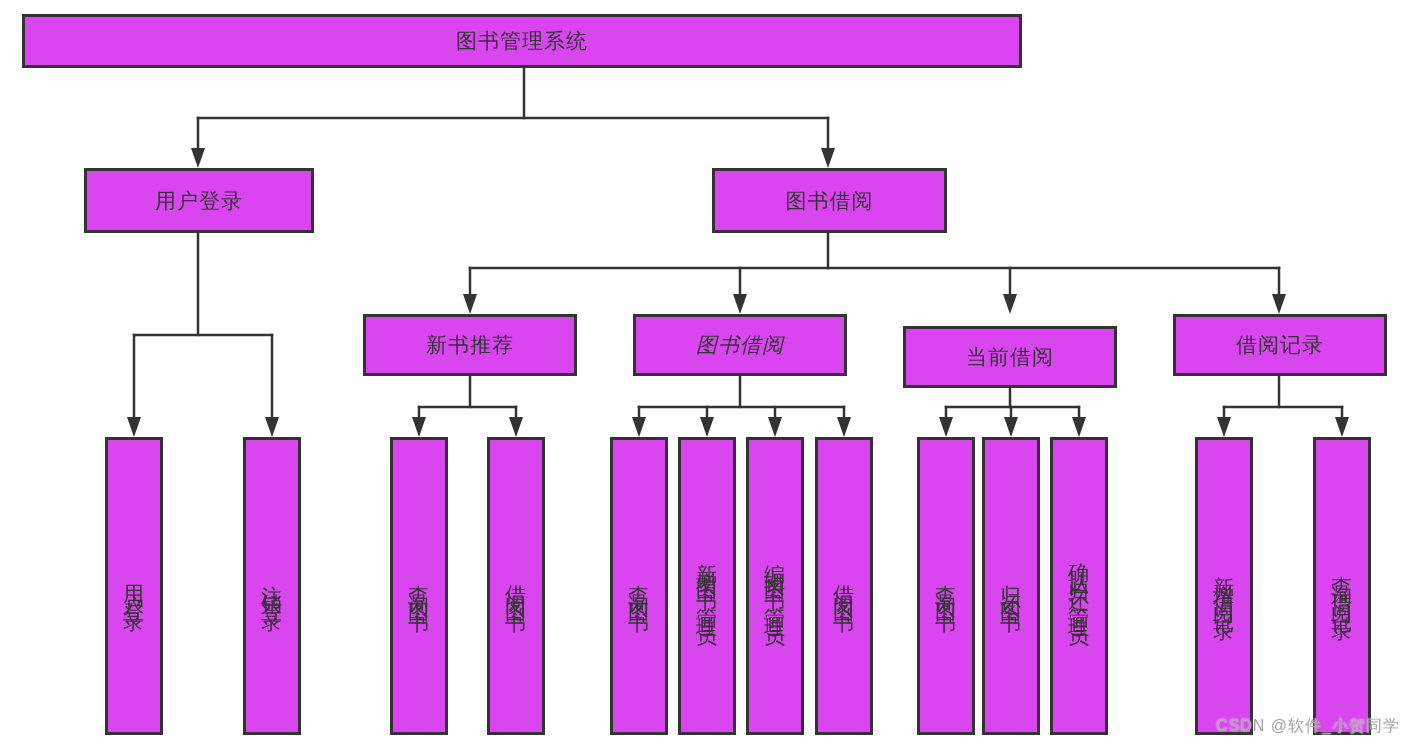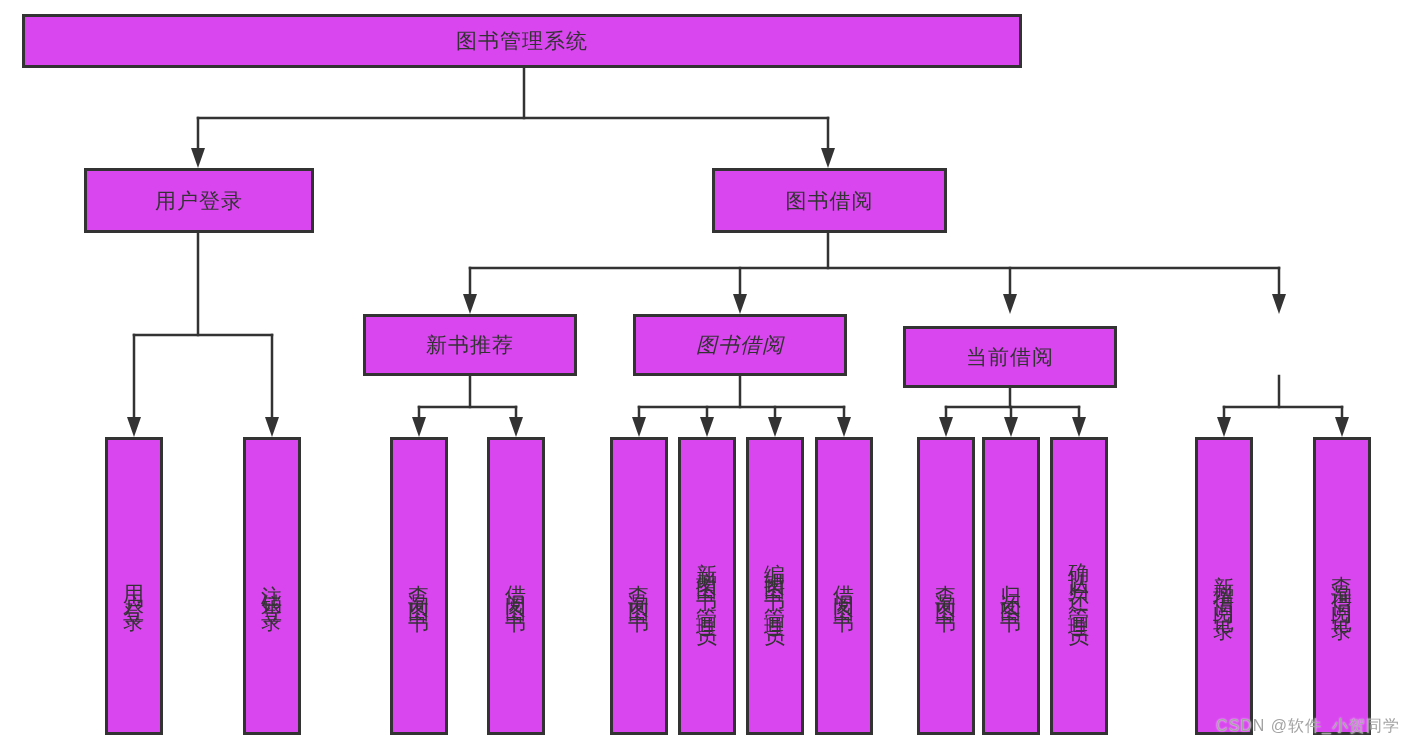--- a/index.html
+++ b/index.html
@@ -143,20 +143,21 @@
   </svg>
 
   <div class="node root">图书管理系统</div>
 
   <div class="node lvl2" style="left:84px; width:230px;">用户登录</div>
   <div class="node lvl2" style="left:712px; width:235px;">图书借阅</div>
 
   <div class="node lvl3" style="left:363px;">新书推荐</div>
   <div class="node lvl3" style="left:633px;font-style:italic;">图书借阅</div>
   <div class="node lvl3" style="left:903px;margin-top:12px;">当前借阅</div>
+  <div class="node lvl3" style="left:1173px;">借阅记录</div>
 
   <div class="node leaf" style="left:105px;">
     <div class="vtext">用户登录</div>
   </div>
   <div class="node leaf" style="left:243px;">
     <div class="vtext">注销登录</div>
   </div>
 
   <div class="node leaf" style="left:390px;">
     <div class="vtext">查询图书</div>

